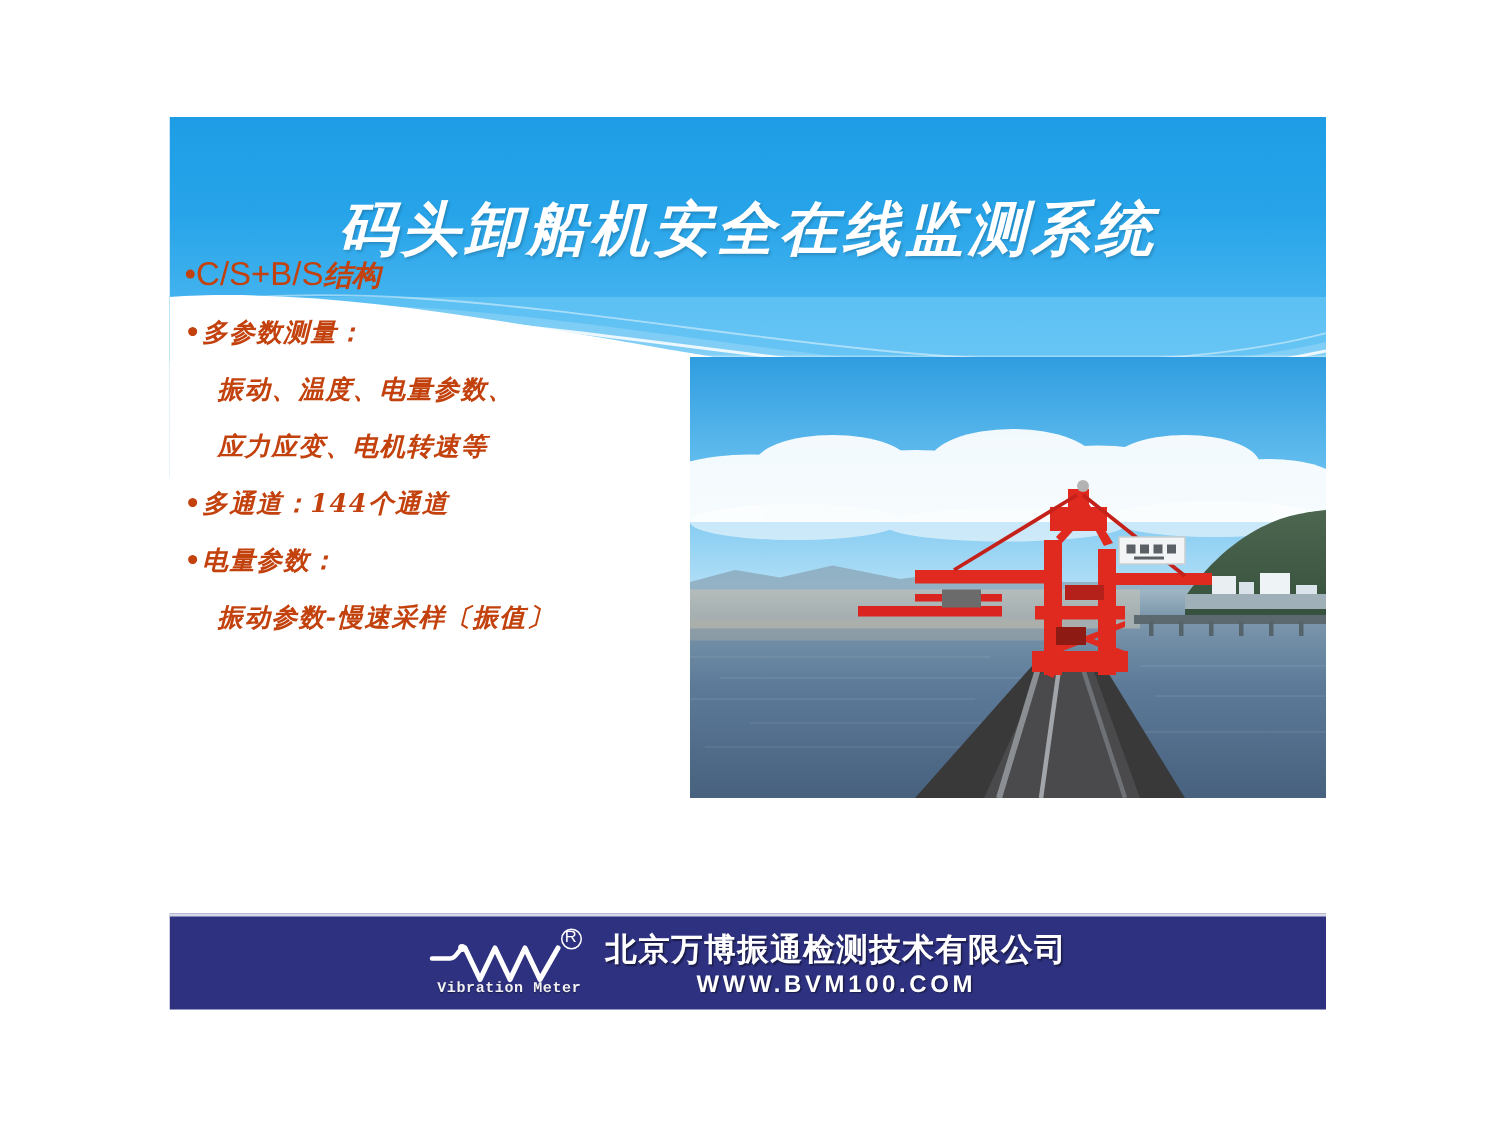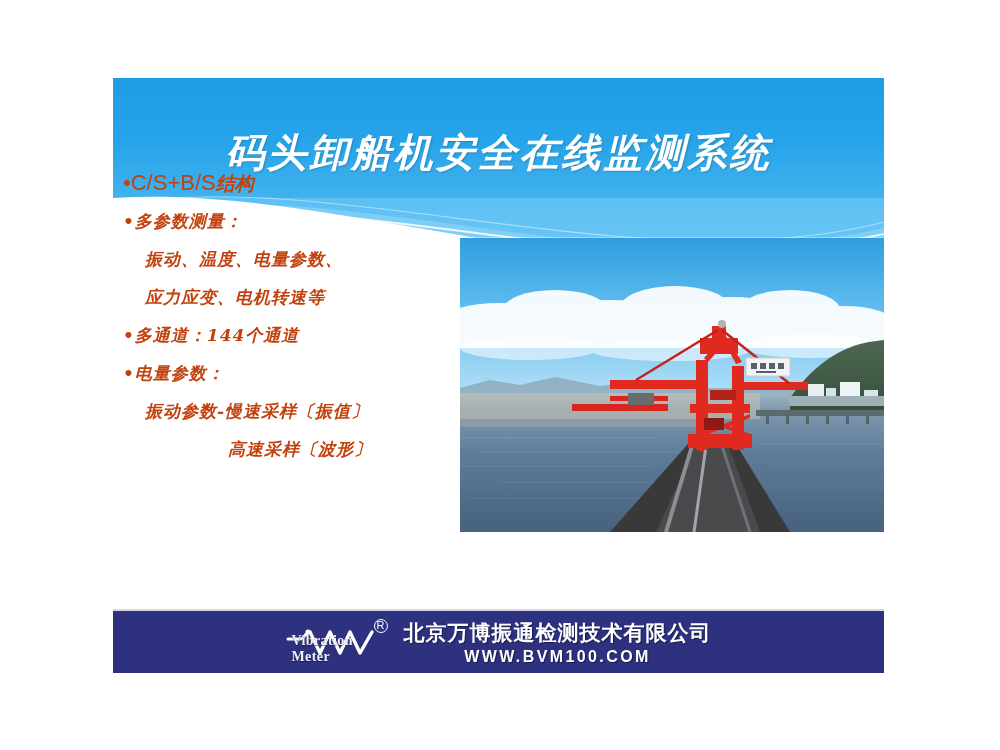--- a/index.html
+++ b/index.html
@@ -163,22 +163,22 @@
     width: 12px;
     height: 12px;
     line-height: 11px;
     text-align: center;
   }
   #logo-sub {
     position: absolute;
     left: 6px;
     bottom: 0px;
     color: #f0f0f5;
-    font-size: 14px;
-    font-family: Liberation Serif, serif;
+    font-size: 10px;
+    font-family: Liberation Mono, monospace;
     font-weight: bold;
     letter-spacing: 0.4px;
     text-shadow: 0 1px 1px rgba(0,0,0,0.5);
   }
   #footer-text { text-align: left; }
   #company-name {
     color: #ffffff;
     font-family: "DejaVu Serif", serif;
     font-weight: bold;
     font-size: 21px;
@@ -223,21 +223,20 @@
   <div id="title">码头卸船机安全在线监测系统</div>
 
   <div id="body-text">
     <div class="line latin"><span>•C/S+B/S</span><span class="cn">结构</span></div>
     <div class="line">•多参数测量：</div>
     <div class="line indent">振动、温度、电量参数、</div>
     <div class="line indent">应力应变、电机转速等</div>
     <div class="line">•多通道：144个通道</div>
     <div class="line">•电量参数：</div>
     <div class="line indent">振动参数-慢速采样〔振值〕</div>
-    <div class="line indent2">高速采样〔波形〕</div>
   </div>
 
   <div id="photo">
     <svg width="424" height="294" viewBox="0 0 424 294" xmlns="http://www.w3.org/2000/svg">
       <defs>
         <linearGradient id="skyG" x1="0" y1="0" x2="0" y2="1">
           <stop offset="0%" stop-color="#2f9de0"></stop>
           <stop offset="45%" stop-color="#63bdee"></stop>
           <stop offset="100%" stop-color="#b9e2f7"></stop>
         </linearGradient>

